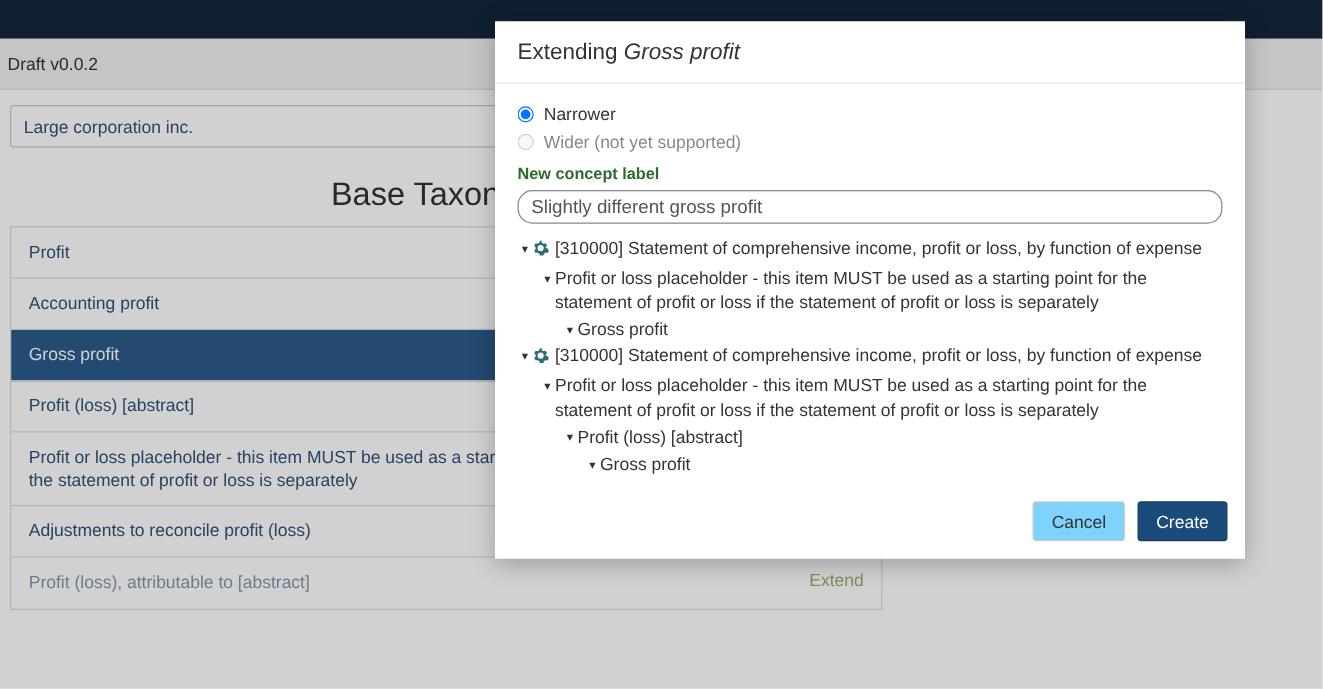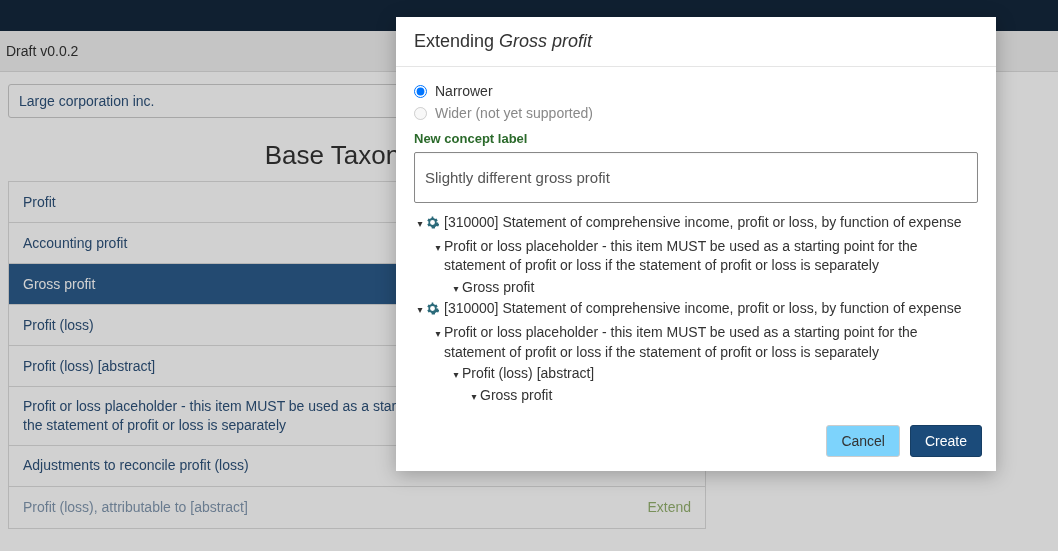--- a/index.html
+++ b/index.html
@@ -6,38 +6,38 @@
   html, body { width: 1058px; height: 551px; font-family: "Helvetica Neue", Arial, sans-serif; font-size: 14px; color: #333; background: #fff; overflow: hidden; }
   .topbar { height: 31px; background: #14283c; width: 100%; }
   .titlebar { height: 41px; background: #f1f1f1; border-bottom: 1px solid #ddd; padding-left: 6px; line-height: 41px; color: #333; }
   .main { display: flex; }
   .left { width: 714px; padding: 12px 8px 0 8px; }
   .right { flex: 1; padding: 12px 0 0 12px; overflow: hidden; }
   .company-box { border: 1px solid #ccc; border-radius: 3px; padding: 8px 10px; color: #2e527a; background: #fff; }
   .section-heading { font-size: 26px; color: #333; margin: 22px 0 10px 0; text-align: center; font-weight: 400;}
   .right-heading { font-size: 26px; color: #333; margin: 22px 0 10px 0; font-weight: 400; white-space: nowrap;}
   .table { border: 1px solid #ddd; }
-  .row { display: flex; align-items: center; padding: 10px 14px; border-bottom: 1px solid #ddd; color: #2e527a; justify-content: space-between; min-height: 41px;}
+  .row { display: flex; padding: 10px 14px; border-bottom: 1px solid #ddd; color: #2e527a; justify-content: space-between; min-height: 41px;}
   .row:last-child { border-bottom: none; }
   .row.header { font-weight:400;}
   .row.selected { background: #2b5b8a; color: #fff; }
   .row-text { flex: 1; line-height: 1.35;}
   .row-action { color: #4d7c0f; }
   .hint { font-style: italic; color: #555; white-space: nowrap; font-size: 14px;}
 
   
   .overlay { position: absolute; inset: 0; background: rgba(0,0,0,0.18); }
   .modal { position: absolute; left: 396px; top: 17px; width: 600px; background: #fff; box-shadow: 0 4px 18px rgba(0,0,0,.25); display:flex; flex-direction:column;}
   .modal-header { padding: 14px 18px; border-bottom: 1px solid #e5e5e5; font-size: 18px; color: #333; }
   .modal-header em { font-style: italic; }
   .modal-body { padding: 16px 18px 8px 18px; flex:1; }
   .radio-line { display: flex; align-items: center; margin-bottom: 6px; color: #333; font-size: 14px;}
   .radio-line input { margin-right: 8px; }
   .field-label { color: #2b6a2b; font-weight: 600; font-size: 13px; margin-top: 10px; margin-bottom: 6px; }
-  .text-input { width: 100%; padding: 16px 10px; border: 1px solid #888; border-radius: 2px; font-size: 15px; color: #555; outline: none; box-shadow: inset 0 1px 2px rgba(0,0,0,.04);}
+  .text-input { width: 100%; padding: 4px 10px; border: 1px solid #888; border-radius: 12px; font-size: 15px; color: #555; outline: none; box-shadow: inset 0 1px 2px rgba(0,0,0,.04);}
   .tree { margin-top: 10px; font-size: 14px; color: #333; }
   .tree-node { display: flex; align-items: flex-start; line-height: 1.4; margin: 2px 0; }
   .caret { width: 12px; color: #333; font-size: 10px; margin-top: 4px; flex-shrink:0; text-align:center;}
   .gear { width: 16px; color: #2b6a7a; flex-shrink:0; margin-top: 2px; margin-right: 2px;}
   .gear svg { width: 13px; height: 13px; }
   .tree-text { flex: 1; }
   .indent1 { padding-left: 18px; }
   .indent2 { padding-left: 36px; }
   .indent3 { padding-left: 54px; }
   .modal-footer { padding: 10px 14px 14px 0; display:flex; justify-content:flex-end; gap: 10px; }
@@ -59,24 +59,20 @@
       <div class="row header">
           <span class="row-text">Profit</span>
           <span class="row-action"></span>
         </div>
       <div class="row">
           <span class="row-text">Accounting profit</span>
           <span class="row-action"></span>
         </div>
       <div class="row selected">
           <span class="row-text">Gross profit</span>
-          <span class="row-action"></span>
-        </div>
-      <div class="row">
-          <span class="row-text">Profit (loss)</span>
           <span class="row-action"></span>
         </div>
       <div class="row">
           <span class="row-text">Profit (loss) [abstract]</span>
           <span class="row-action"></span>
         </div>
       <div class="row">
           <span class="row-text">Profit or loss placeholder - this item MUST be used as a starting point for the statement of profit or loss if the statement of profit or loss is separately</span>
           <span class="row-action"></span>
         </div>

